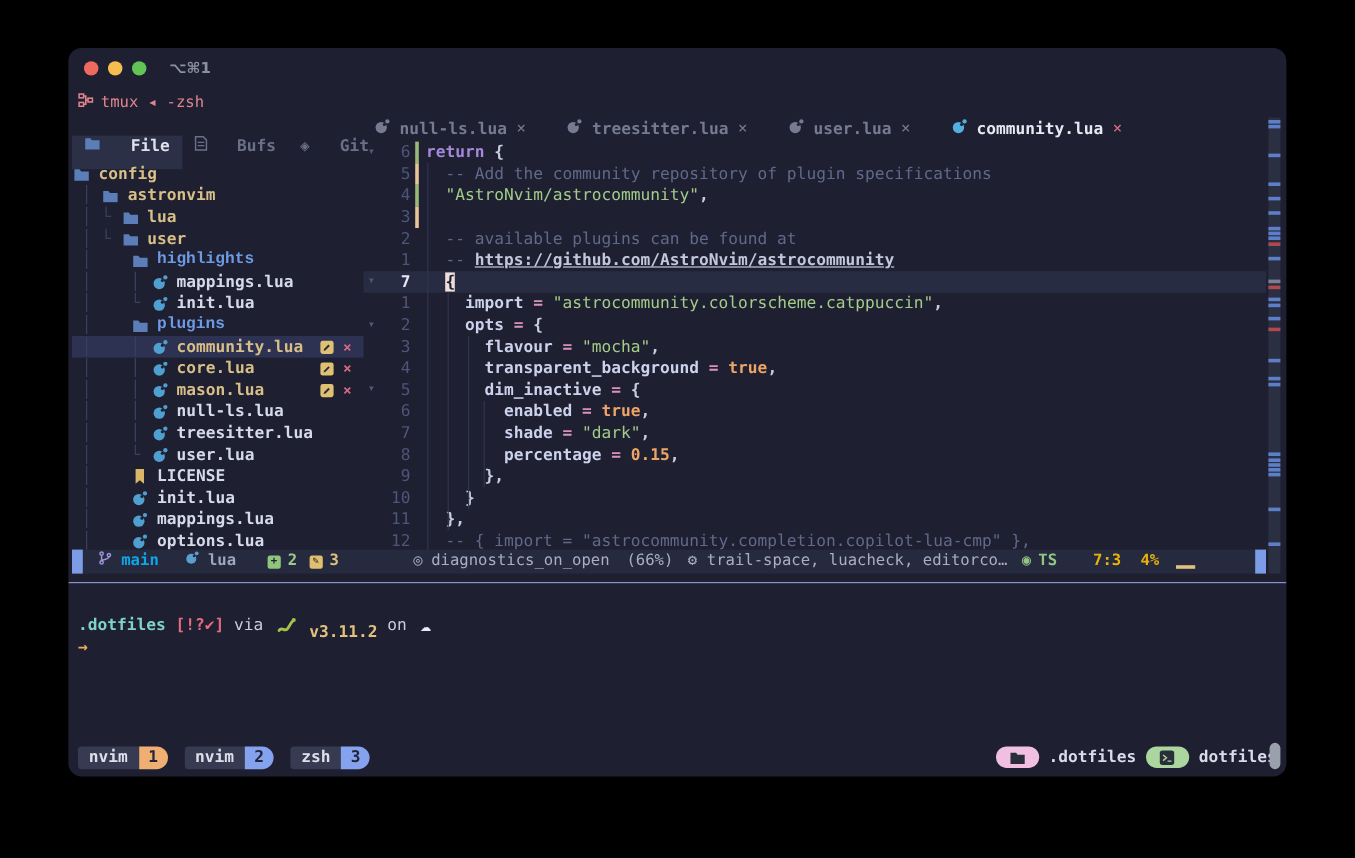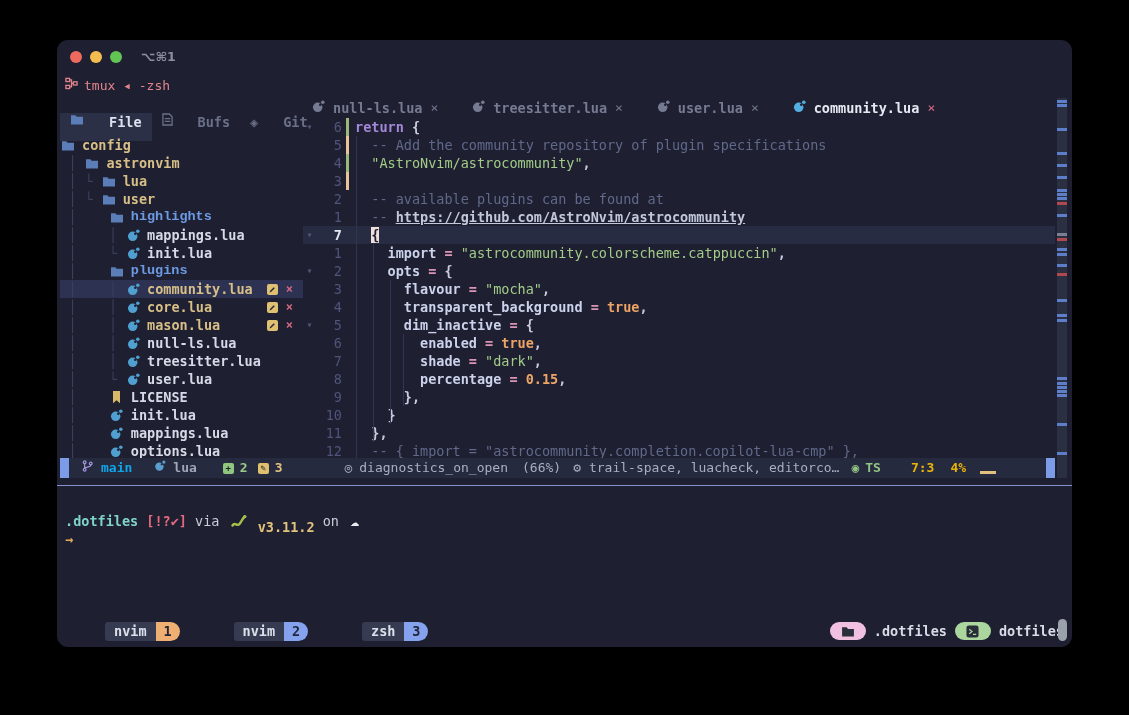--- a/index.html
+++ b/index.html
@@ -78,21 +78,21 @@
   .sl-dim{color:#a9aec2;}
   #sl-ts{color:#94c483;font-weight:bold;}
   .sl-val{color:#eab308;font-weight:bold;}
   #sl-rec{width:16px;height:3px;background:#e2c07e;margin-top:8px;}
   
   #divider{position:absolute;left:0;top:445px;width:100%;height:1px;background:#8691ce;}
   #prompt1{position:absolute;left:8px;top:472px;height:18px;display:flex;align-items:center;white-space:pre;}
   #prompt2{position:absolute;left:8px;top:490px;height:18px;color:#e8aa5b;font-weight:bold;}
   
   #tmuxbar{position:absolute;left:0px;top:578px;width:100%;height:26px;display:flex;align-items:center;padding:0 8px;gap:14px;}
-  .twin{display:flex;align-items:center;margin-left:40px;}
+  .twin{display:flex;align-items:center;}
   .twname{background:#363b52;color:#dde0ea;font-weight:bold;padding:0 9px;height:19px;display:flex;align-items:center;border-radius:3px 0 0 3px;}
   .twnum{height:19px;width:24px;display:flex;align-items:center;justify-content:center;color:#23263a;font-weight:bold;border-radius:0 10px 10px 0;}
   .twnum.on{background:#efae72;}
   .twnum.off{background:#84a2ee;}
   #tmux-right{margin-left:auto;display:flex;align-items:center;gap:8px;}
   .pill{height:18px;width:36px;border-radius:9px;display:flex;align-items:center;justify-content:center;}
   .tmr-lbl{color:#d9dce8;font-weight:bold;}
   #sb-thumb{position:absolute;right:5px;top:579px;width:9px;height:22px;border-radius:4.5px;background:#9aa0ac;}
 </style>
 </head>

